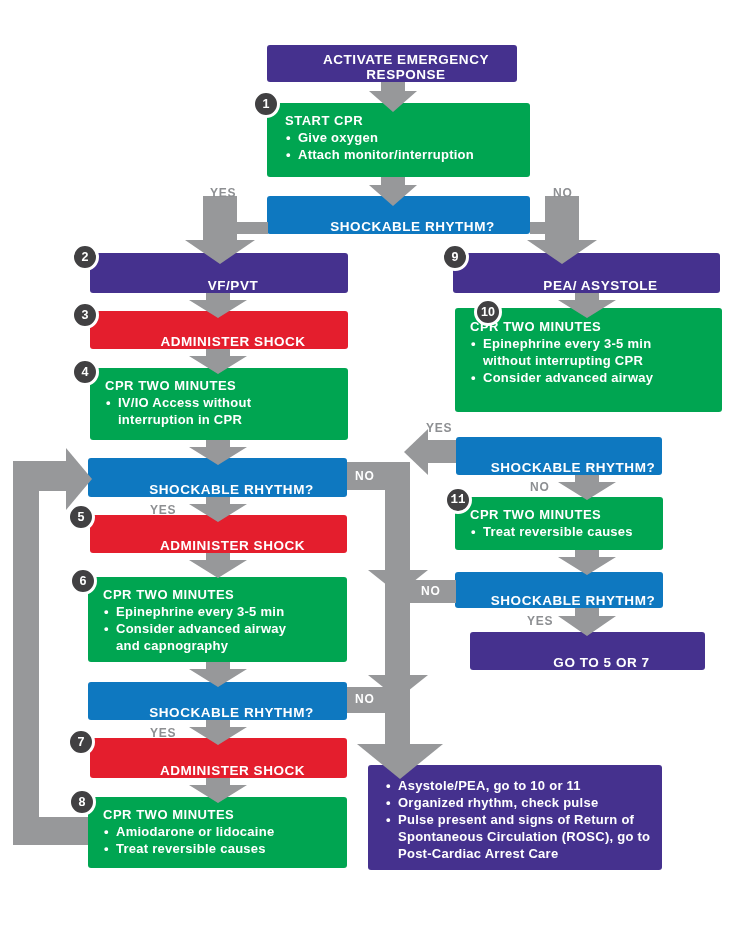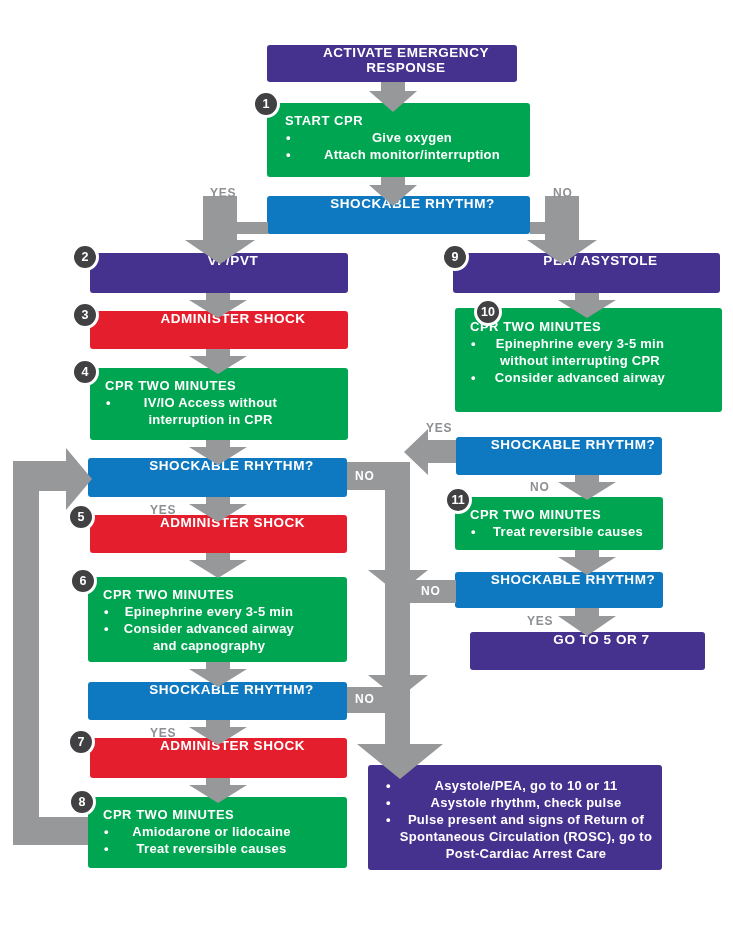--- a/index.html
+++ b/index.html
@@ -1,27 +1,27 @@
 <!DOCTYPE html>
 <html><head>
 <meta charset="utf-8">
 <style>
   html,body{margin:0;padding:0;background:#fff;}
   #stage{position:relative;width:733px;height:949px;background:#fff;overflow:hidden;
          font-family:"Liberation Sans",sans-serif;font-weight:700;}
   .box{position:absolute;color:#fff;border-radius:3px;z-index:1;box-sizing:border-box;}
-  .center{display:flex;align-items:flex-start;justify-content:center;text-align:center;
+  .center{display:flex;align-items:flex-end;justify-content:center;text-align:center;
           font-size:13.5px;letter-spacing:.04em;padding-left:28px;}
   .purple{background:#45318e;}
   .green{background:#00a551;}
   .blue{background:#0e78c0;}
   .red{background:#e41e2d;}
   .multi{font-size:13px;line-height:17px;letter-spacing:.02em;}
   .heading{letter-spacing:.04em;}
-  .bullet{position:relative;padding-left:13px;text-align:center;}
+  .bullet{position:relative;padding-left:13px;}
   .bullet::before{content:"•";position:absolute;left:1px;}
   svg.wires{position:absolute;left:0;top:0;z-index:2;pointer-events:none;}
   .badge{position:absolute;width:28px;height:28px;border-radius:50%;background:#414042;
          border:3px solid #fff;box-sizing:border-box;color:#fff;z-index:4;
          display:flex;align-items:center;justify-content:center;font-size:12.5px;}
   .lbl{position:absolute;z-index:3;font-size:12px;letter-spacing:.06em;color:#8d8f92;}
   .lbl.onbar{color:#fff;}
 </style>
 </head>
 <body>
@@ -162,21 +162,21 @@
   <div class="box blue center" style="left:455px;top:572px;width:208px;height:36px;">
     <span>SHOCKABLE RHYTHM?</span>
   </div>
 
   <div class="box purple center" style="left:470px;top:632px;width:235px;height:38px;">
     <span>GO TO 5 OR 7</span>
   </div>
 
   <div class="box purple multi" style="left:368px;top:765px;width:294px;height:105px;padding:12px 8px 24px 17px;">
     <div class="bullet">Asystole/PEA, go to 10 or 11</div>
-    <div class="bullet">Asystole rhythm, check pulse</div>
+    <div class="bullet">Organized rhythm, check pulse</div>
     <div class="bullet">Pulse present and signs of Return of Spontaneous Circulation (ROSC), go to Post-Cardiac Arrest Care</div>
   </div>
 
   <div class="lbl" style="left:210px;top:186px;">YES</div>
   <div class="lbl" style="left:553px;top:186px;">NO</div>
   <div class="lbl" style="left:150px;top:503px;">YES</div>
   <div class="lbl" style="left:150px;top:726px;">YES</div>
   <div class="lbl" style="left:426px;top:421px;">YES</div>
   <div class="lbl" style="left:530px;top:480px;">NO</div>
   <div class="lbl" style="left:527px;top:614px;">YES</div>
@@ -187,15 +187,15 @@
   <div class="badge" style="left:252px;top:90px;">1</div>
   <div class="badge" style="left:71px;top:243px;">2</div>
   <div class="badge" style="left:71px;top:301px;">3</div>
   <div class="badge" style="left:71px;top:358px;">4</div>
   <div class="badge" style="left:67px;top:503px;">5</div>
   <div class="badge" style="left:69px;top:567px;">6</div>
   <div class="badge" style="left:67px;top:728px;">7</div>
   <div class="badge" style="left:68px;top:788px;">8</div>
   <div class="badge" style="left:441px;top:243px;">9</div>
   <div class="badge" style="left:438px;top:298px;margin-left:36px;">10</div>
-  <div class="badge" style="left:444px;top:486px;">11</div>
+  <div class="badge" style="left:444px;top:486px;font-family:Liberation Mono, monospace;">11</div>
 
 </div>
 
 </body></html>

